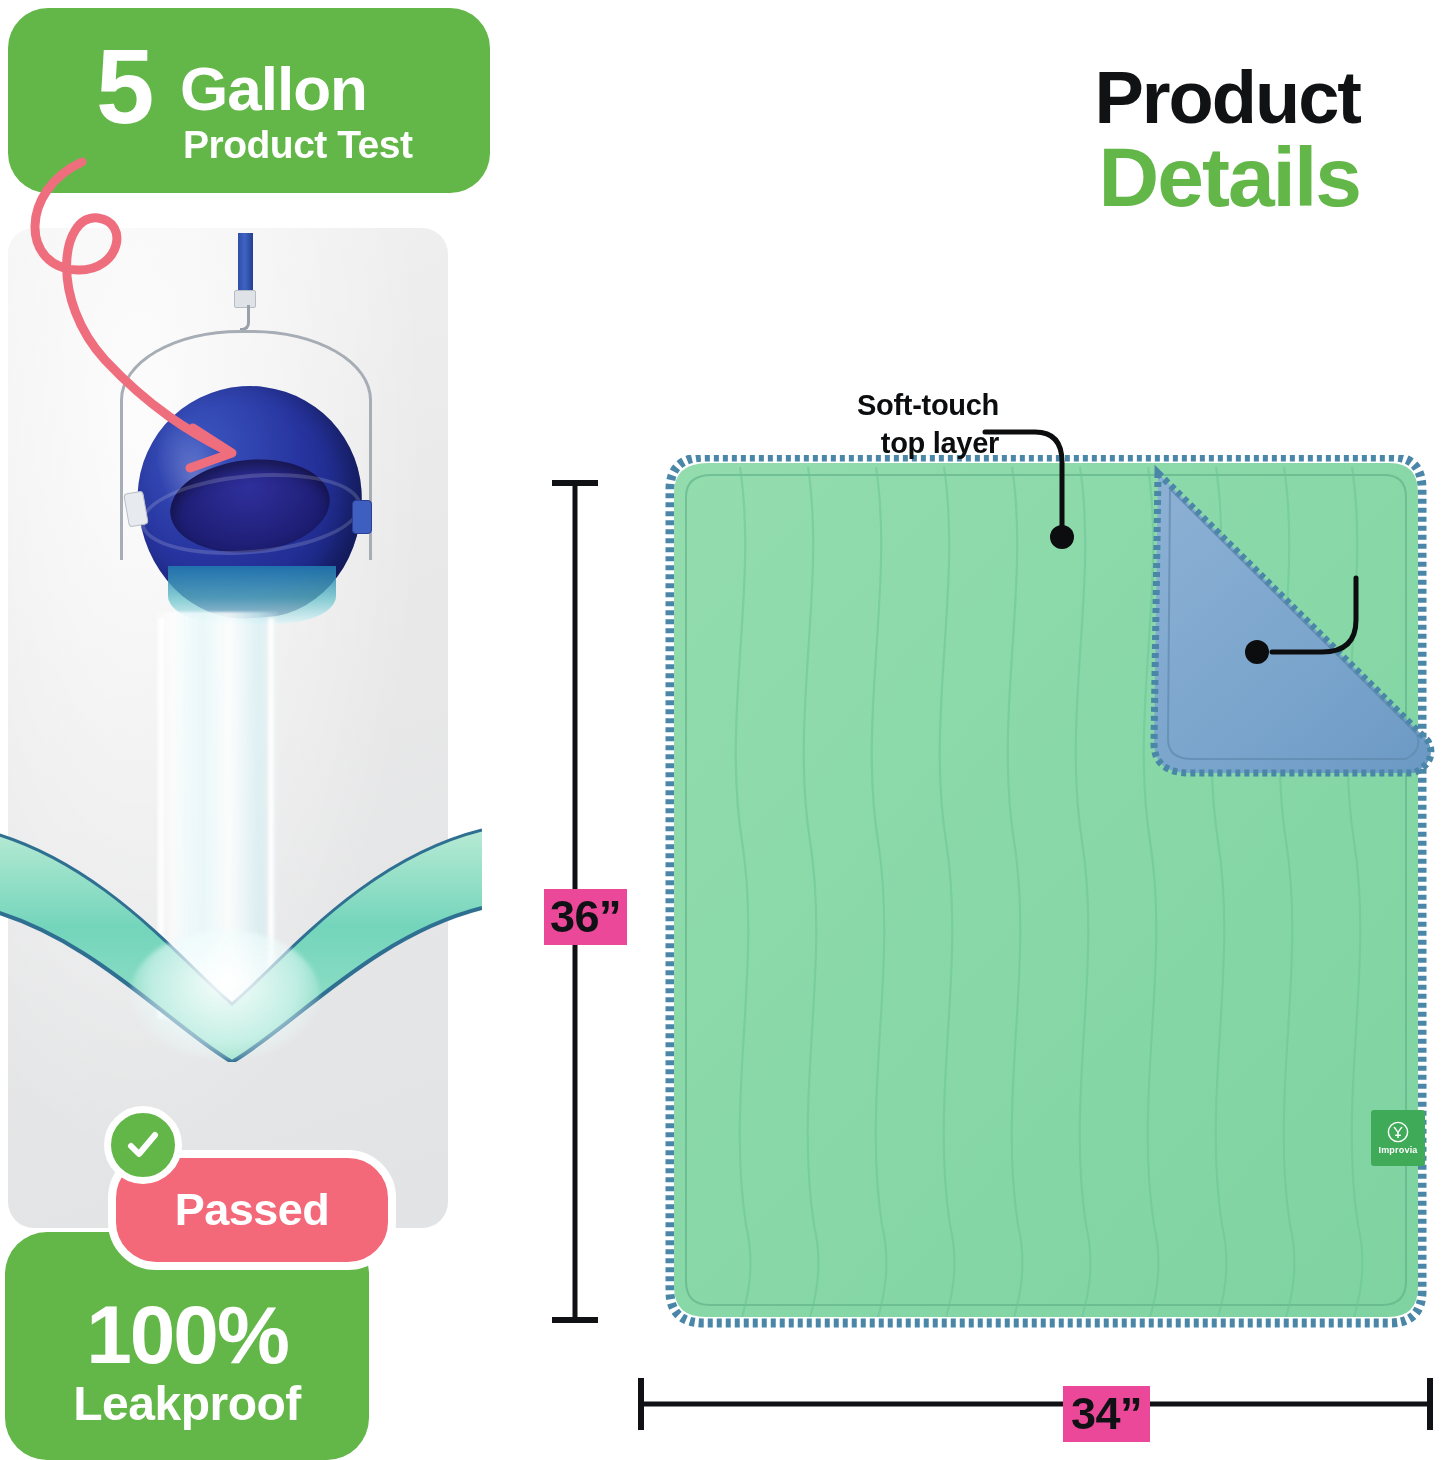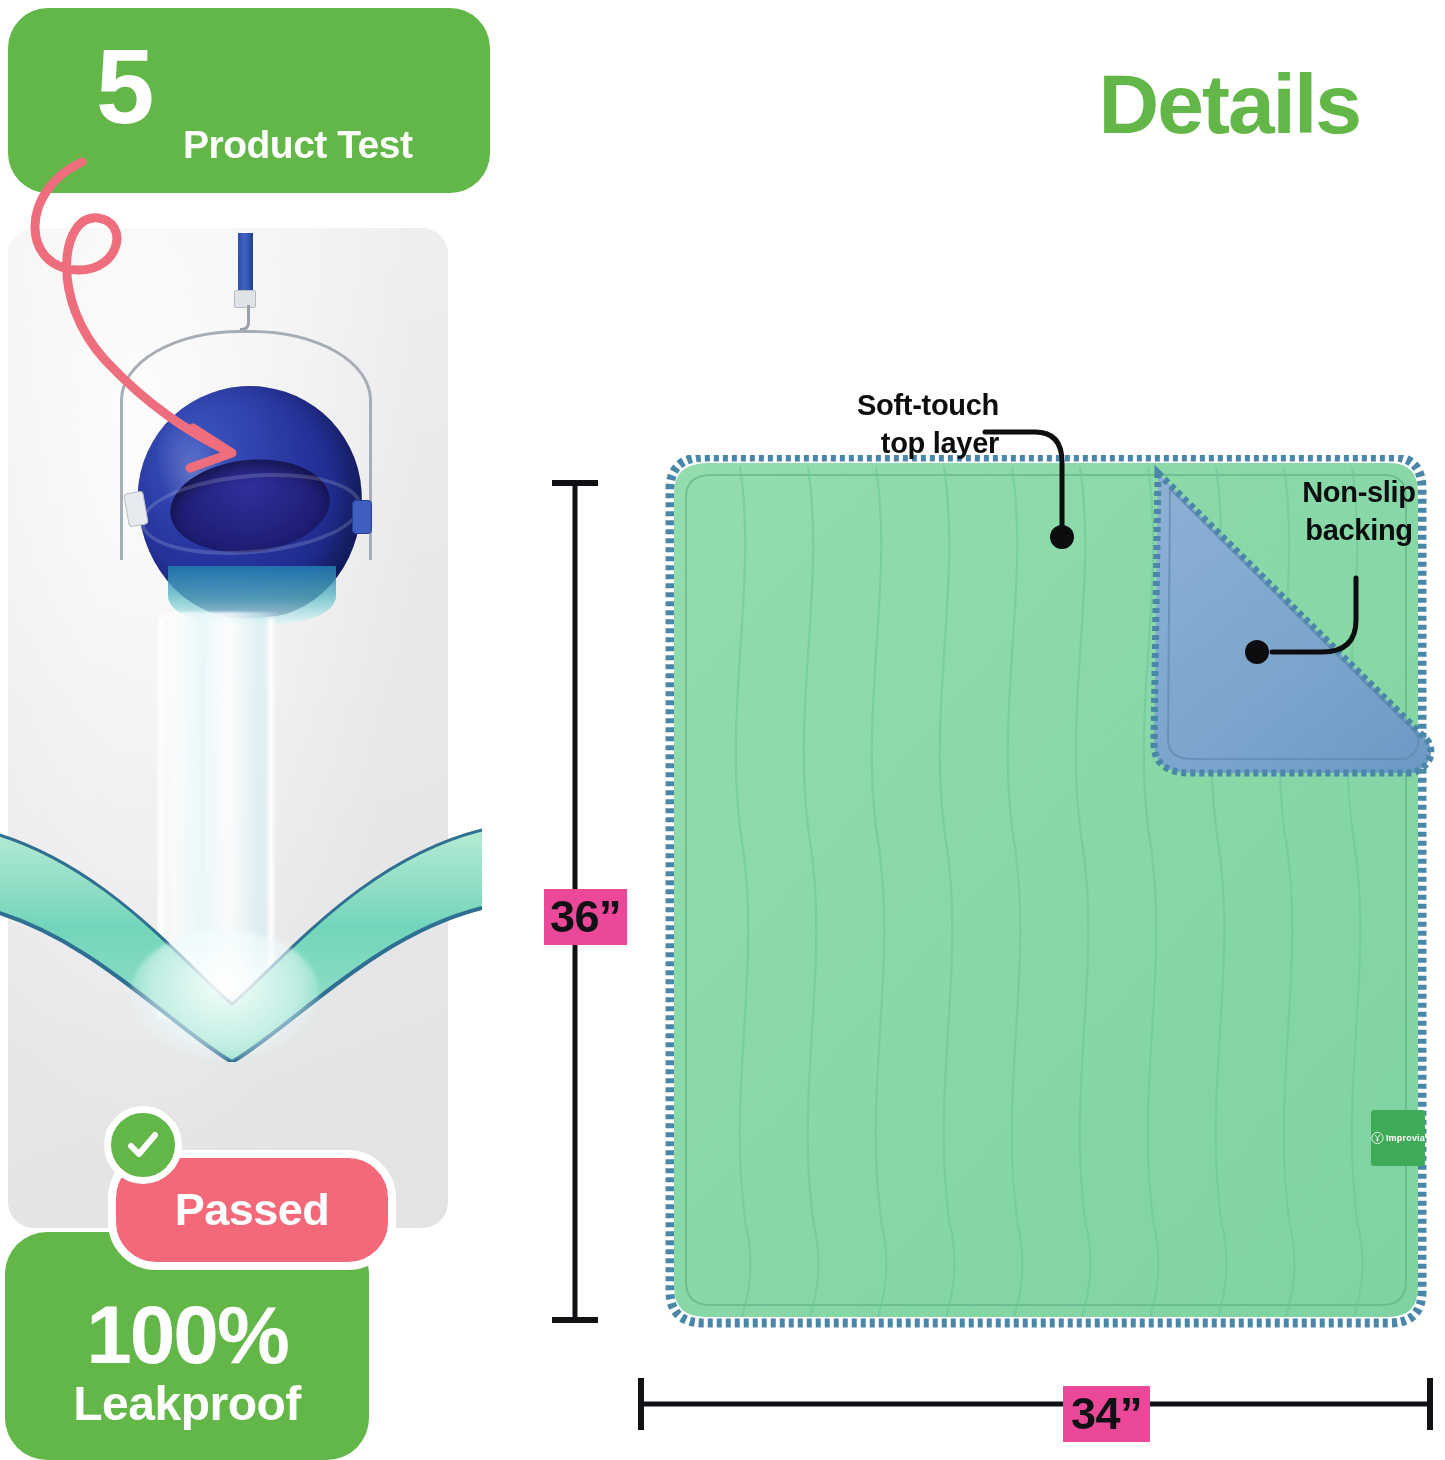--- a/index.html
+++ b/index.html
@@ -304,35 +304,36 @@
   .dim-34 { left: 1063px; top: 1386px; padding: 2px 8px; }
 
   
   .brand-tag {
     position: absolute;
     left: 1371px; top: 1110px;
     width: 54px; height: 56px;
     background: #3faa57;
     border-radius: 3px;
     z-index: 7;
-    display: flex; flex-direction: row;
+    display: flex; flex-direction: column;
     align-items: center; justify-content: center;
     gap: 2px;
   }
   .brand-tag .bt-name {
     color: #ffffff; font-size: 9px; font-weight: 700; letter-spacing: 0.2px;
   }
 </style>
 </head>
 <body>
 
 <div id="stage" style="--green:#63b748; --pink:#f4697a;">
 
   <div class="badge-5gal">
     <div class="big-num">5</div>
+    <div class="gallon">Gallon</div>
     <div class="splash">Product Test</div>
   </div>
 
   <div class="photo-panel">
     <div class="wall-shadow"></div>
   </div>
 
   <div class="strap"></div>
   <div class="strap-clip"></div>
   <div class="hook"></div>
@@ -382,20 +383,21 @@
   <div class="passed-pill">
     <span>Passed</span>
   </div>
 
   <div class="leakproof">
     <div class="pct">100%</div>
     <div class="lp-label">Leakproof</div>
   </div>
 
   <div class="title-block">
+    <div class="t1">Product</div>
     <div class="t2">Details</div>
   </div>
 
   <svg class="mat-layer" viewBox="0 0 815 890">
     <defs>
       <linearGradient id="topg" x1="0" y1="0" x2="1" y2="1">
         <stop offset="0%" stop-color="#93dcae"></stop>
         <stop offset="55%" stop-color="#87d7a7"></stop>
         <stop offset="100%" stop-color="#7fd3a1"></stop>
       </linearGradient>
@@ -461,24 +463,20 @@
 
     <path d="M1356 578 L1356 620 Q1356 652 1322 652 L1272 652" fill="none" stroke="#0c0d0f" stroke-width="5" stroke-linecap="round"></path>
     <circle cx="1257" cy="652" r="12" fill="#0c0d0f"></circle>
   </svg>
 
   <div class="callout callout-soft">
     <div>Soft-touch</div>
     <div class="lt">top layer</div>
   </div>
 
-  <div class="callout callout-nonslip">
-    <div>Non-slip</div>
-    <div class="lt">backing</div>
-  </div>
 
   <svg class="dims" viewBox="0 0 1445 1460">
 
     <line x1="575" y1="481" x2="575" y2="1322" stroke="#101114" stroke-width="5"></line>
     <line x1="552" y1="483" x2="598" y2="483" stroke="#101114" stroke-width="6"></line>
     <line x1="552" y1="1320" x2="598" y2="1320" stroke="#101114" stroke-width="6"></line>
 
     <line x1="639" y1="1404" x2="1432" y2="1404" stroke="#101114" stroke-width="5"></line>
     <line x1="641" y1="1378" x2="641" y2="1430" stroke="#101114" stroke-width="6"></line>
     <line x1="1430" y1="1378" x2="1430" y2="1430" stroke="#101114" stroke-width="6"></line>

